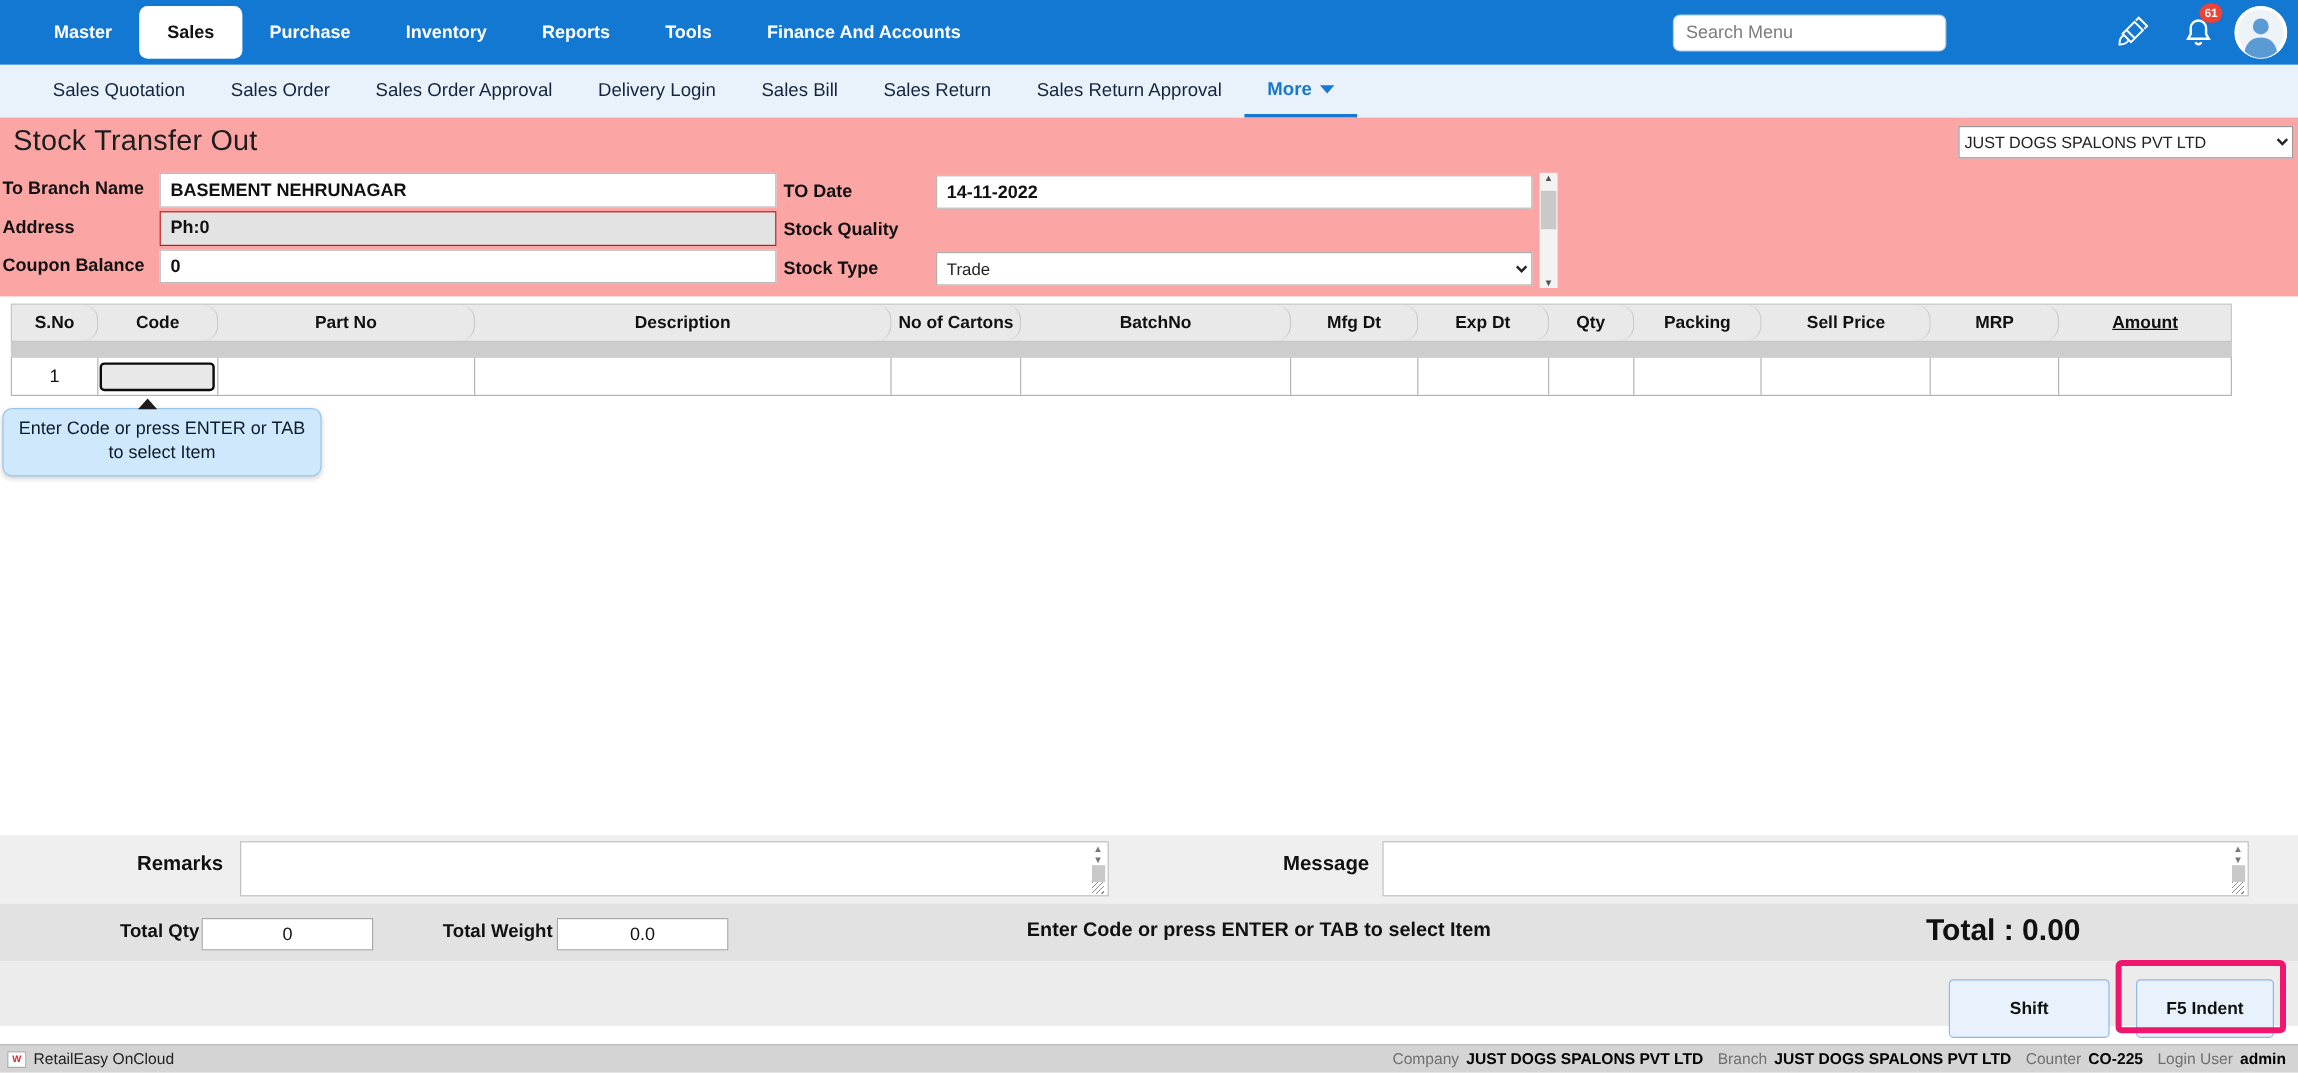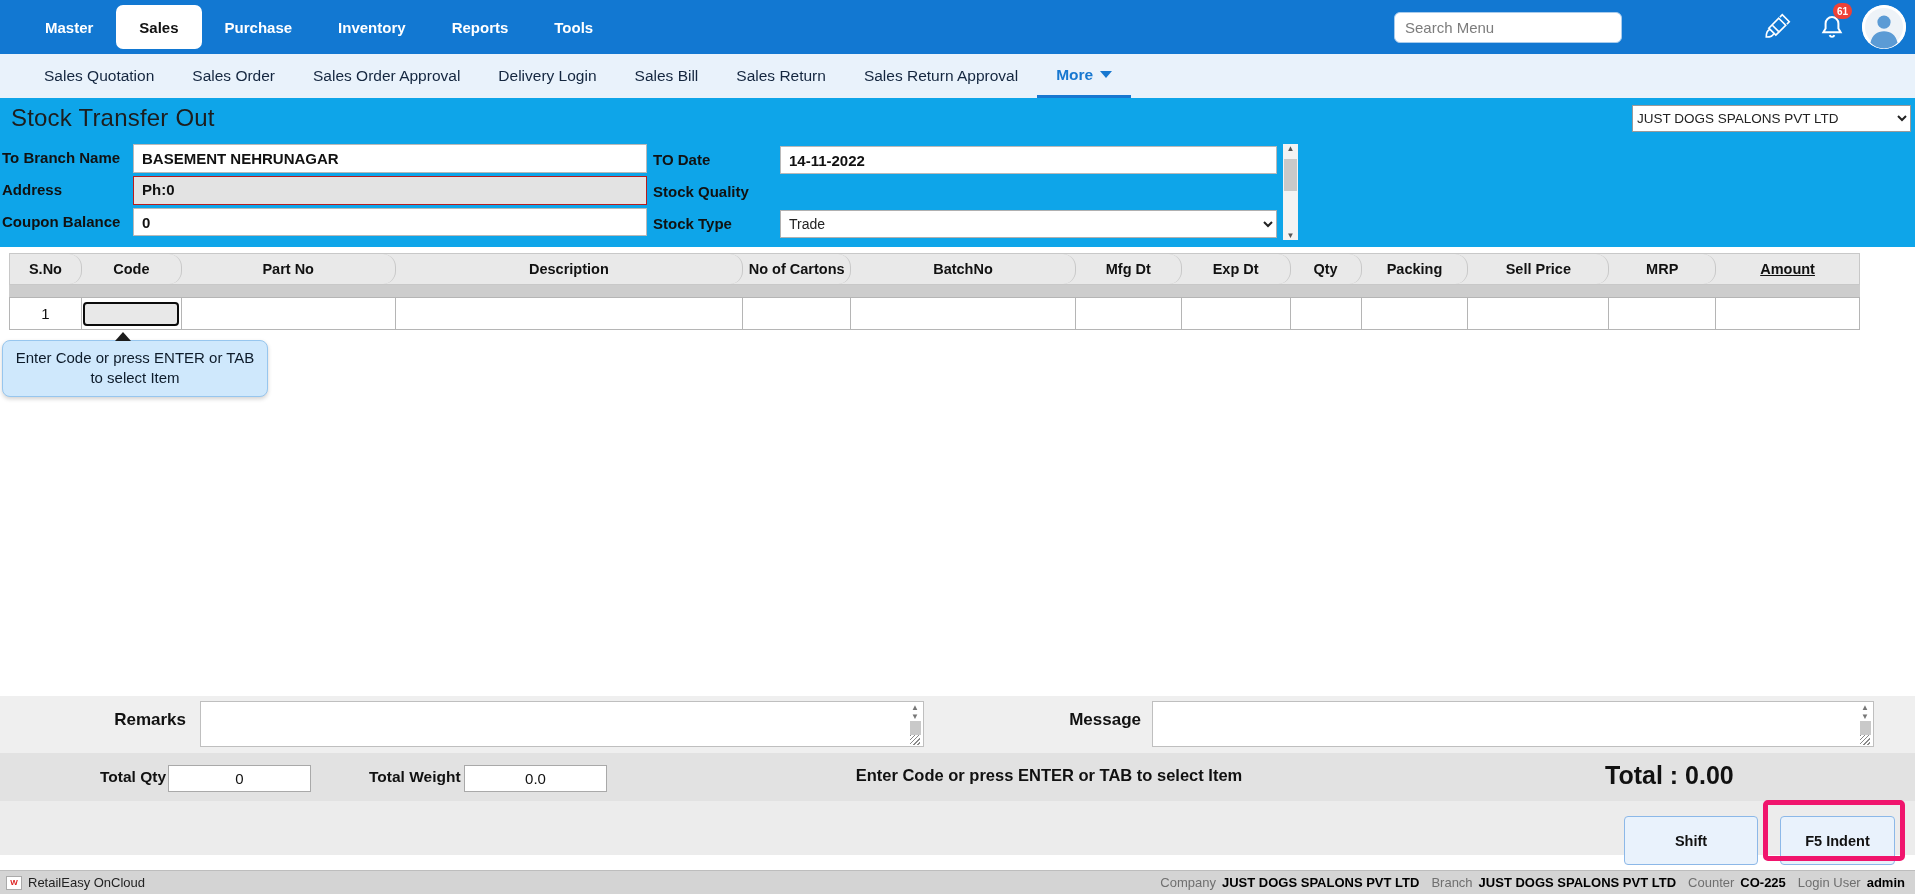--- a/index.html
+++ b/index.html
@@ -19,21 +19,21 @@
   .brush { left:1763px; }
   .bell { left:1818px; }
   .badge { position:absolute; left:1833px; top:3px; min-width:19px; height:16px; background:#ef4136; color:#fff; font-size:10px; font-weight:700; border-radius:9px; display:flex; align-items:center; justify-content:center; padding:0 4px; z-index:3; }
   .avatar { position:absolute; left:1862px; top:5px; width:44px; height:44px; border-radius:50%; overflow:hidden; background:#fff; cursor:pointer; }
   
   .subnav { position:absolute; left:0; top:54px; width:1915px; height:44px; background:#e9f2fb; display:flex; align-items:stretch; padding-left:25px; }
   .subnav-item { display:flex; align-items:center; padding:0 19px; font-size:15.5px; color:#14263f; cursor:pointer; white-space:nowrap; }
   .subnav-item.more { color:#1878d0; font-weight:700; border-bottom:3px solid #1878d0; gap:7px; }
   .caret-down { width:0; height:0; border-left:6px solid transparent; border-right:6px solid transparent; border-top:7px solid #5e86ad; display:inline-block; }
   
-  .band-header { position:absolute; left:0; top:98px; width:1915px; height:149px; background:#0ea5e9; }
+  .band-header { position:absolute; left:0; top:98px; width:1915px; height:149px; background:#fca5a5; }
   .page-title { position:absolute; left:11px; top:6px; font-size:24px; color:#1d1d1d; letter-spacing:0.2px; }
   .company-select { position:absolute; left:1632px; top:7px; width:279px; height:27px; font-size:13.5px; color:#222; border:1px solid #9a9a9a; background:#fff; font-family:"Liberation Sans",sans-serif; }
   .fld-label { position:absolute; font-size:15px; font-weight:700; color:#111; white-space:nowrap; }
   .fld-input { position:absolute; border:1px solid #b9b9b9; background:#fff; font-size:15px; font-weight:700; color:#111; padding:0 8px; font-family:"Liberation Sans",sans-serif; }
   .fld-static { position:absolute; border:1px solid #b91c1c; background:#e3e3e3; font-size:15px; font-weight:700; color:#111; padding:4px 8px; }
   .fld-select { position:absolute; border:1px solid #b0b0b0; background:#fff; font-size:14px; color:#222; padding:0 4px; font-family:"Liberation Sans",sans-serif; }
   .mini-scrollbar { position:absolute; left:1283px; top:46px; width:15px; height:96px; background:#f3f3f3; display:flex; flex-direction:column; align-items:center; font-size:8px; color:#555; }
   .mini-scrollbar .thumb { width:13px; height:32px; background:#c9c9c9; margin-top:6px; }
   .mini-scrollbar .sp { flex:1; }
   
@@ -81,20 +81,21 @@
 <body>
 
 <div class="topnav">
   <div class="topnav-menu">
     <div class="topnav-item">Master</div>
     <div class="topnav-item active">Sales</div>
     <div class="topnav-item">Purchase</div>
     <div class="topnav-item">Inventory</div>
     <div class="topnav-item">Reports</div>
     <div class="topnav-item">Tools</div>
+    <div class="topnav-item">Finance And Accounts</div>
   </div>
   <input class="search-input" type="text" placeholder="Search Menu" style="">
   <span class="icon-btn brush">
     <svg width="28" height="28" viewBox="0 0 24 24" fill="none" stroke="#ffffff" stroke-width="1.4">
       <path d="M13.5 4.5 L19.5 10.5 L11 19 L5 13 Z"></path>
       <path d="M14.5 3.5 l2-2 6 6 -2 2"></path>
       <path d="M6 14 c-2.2 1-3.3 3-3.2 6.6 3.6.1 5.6-1 6.6-3.2"></path>
       <path d="M8 10.5 l5.5 5.5"></path>
     </svg>
   </span>

